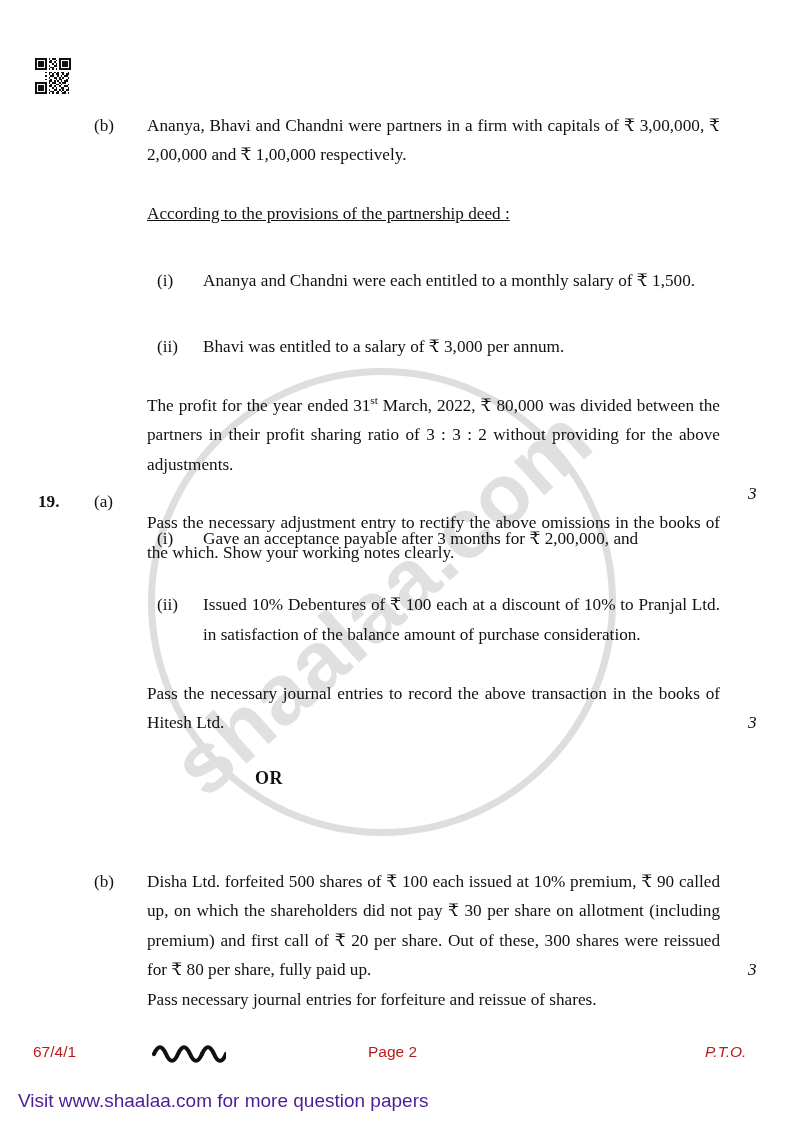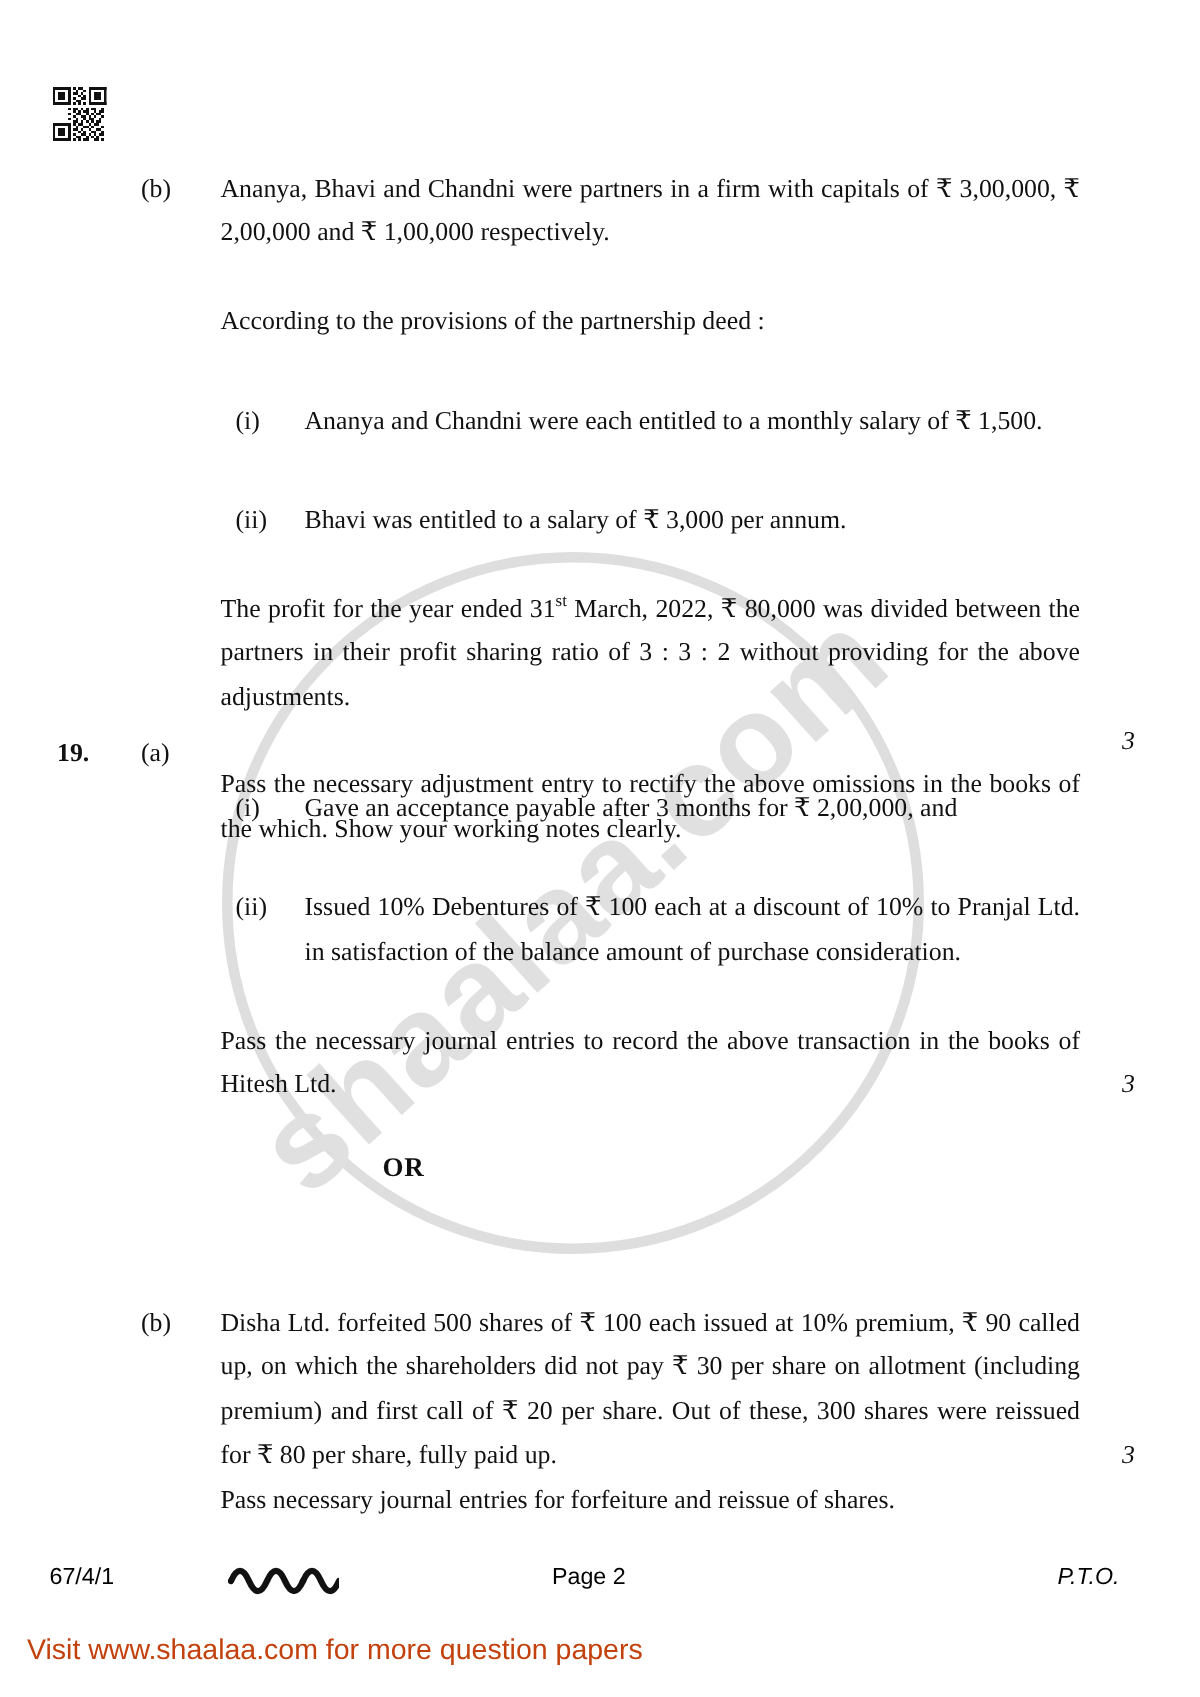--- a/index.html
+++ b/index.html
@@ -133,21 +133,21 @@
 
   
   #footer {
     position: absolute;
     left: 0;
     top: 1041px;
     width: 800px;
     height: 30px;
     font-family: "Liberation Sans", "DejaVu Sans", sans-serif;
     font-size: 15.5px;
-    color: #000000;
+    color: #b91c1c;
     z-index: 2;
   }
   #footer .code {
     position: absolute;
     left: 33px;
     top: 2px;
   }
   #footer .waves {
     position: absolute;
     left: 152px;
@@ -164,21 +164,21 @@
     top: 2px;
     font-style: italic;
   }
 
   #promo {
     position: absolute;
     left: 18px;
     top: 1090px;
     font-family: "Liberation Sans", "DejaVu Sans", sans-serif;
     font-size: 19px;
-    color: #c2410c;
+    color: #4c1d95;
     z-index: 2;
   }
 </style>
 </head>
 <body>
 
 <div id="page">
 
   <div id="watermark">
     <div class="wm-ring"></div>
@@ -289,21 +289,21 @@
   </div>
 
   <div id="content">
 
     <div class="block" style="position:absolute; top:111px; left:0; width:800px;">
 
       <div class="part" style="top:0px;">(b)</div>
 
       <p class="para lvl1">Ananya, Bhavi and Chandni were partners in a firm with capitals of ₹ 3,00,000, ₹ 2,00,000 and ₹ 1,00,000 respectively.</p>
 
-      <p class="para lvl1 nojustify" style="margin-top:29.4px;">According to the provisions of the partnership deed :</p>
+      <p class="para lvl1 nojustify" style="margin-top:29.4px;text-decoration:underline;">According to the provisions of the partnership deed :</p>
 
       <div class="row" style="margin-top:29.4px;">
         <span class="romnum" style="top:0;">(i)</span>
         <p class="para lvl2">Ananya and Chandni were each entitled to a monthly salary of ₹ 1,500.</p>
       </div>
 
       <div class="row" style="margin-top:29.4px;">
         <span class="romnum" style="top:0;">(ii)</span>
         <p class="para lvl2 nojustify">Bhavi was entitled to a salary of ₹ 3,000 per annum.</p>
       </div>

